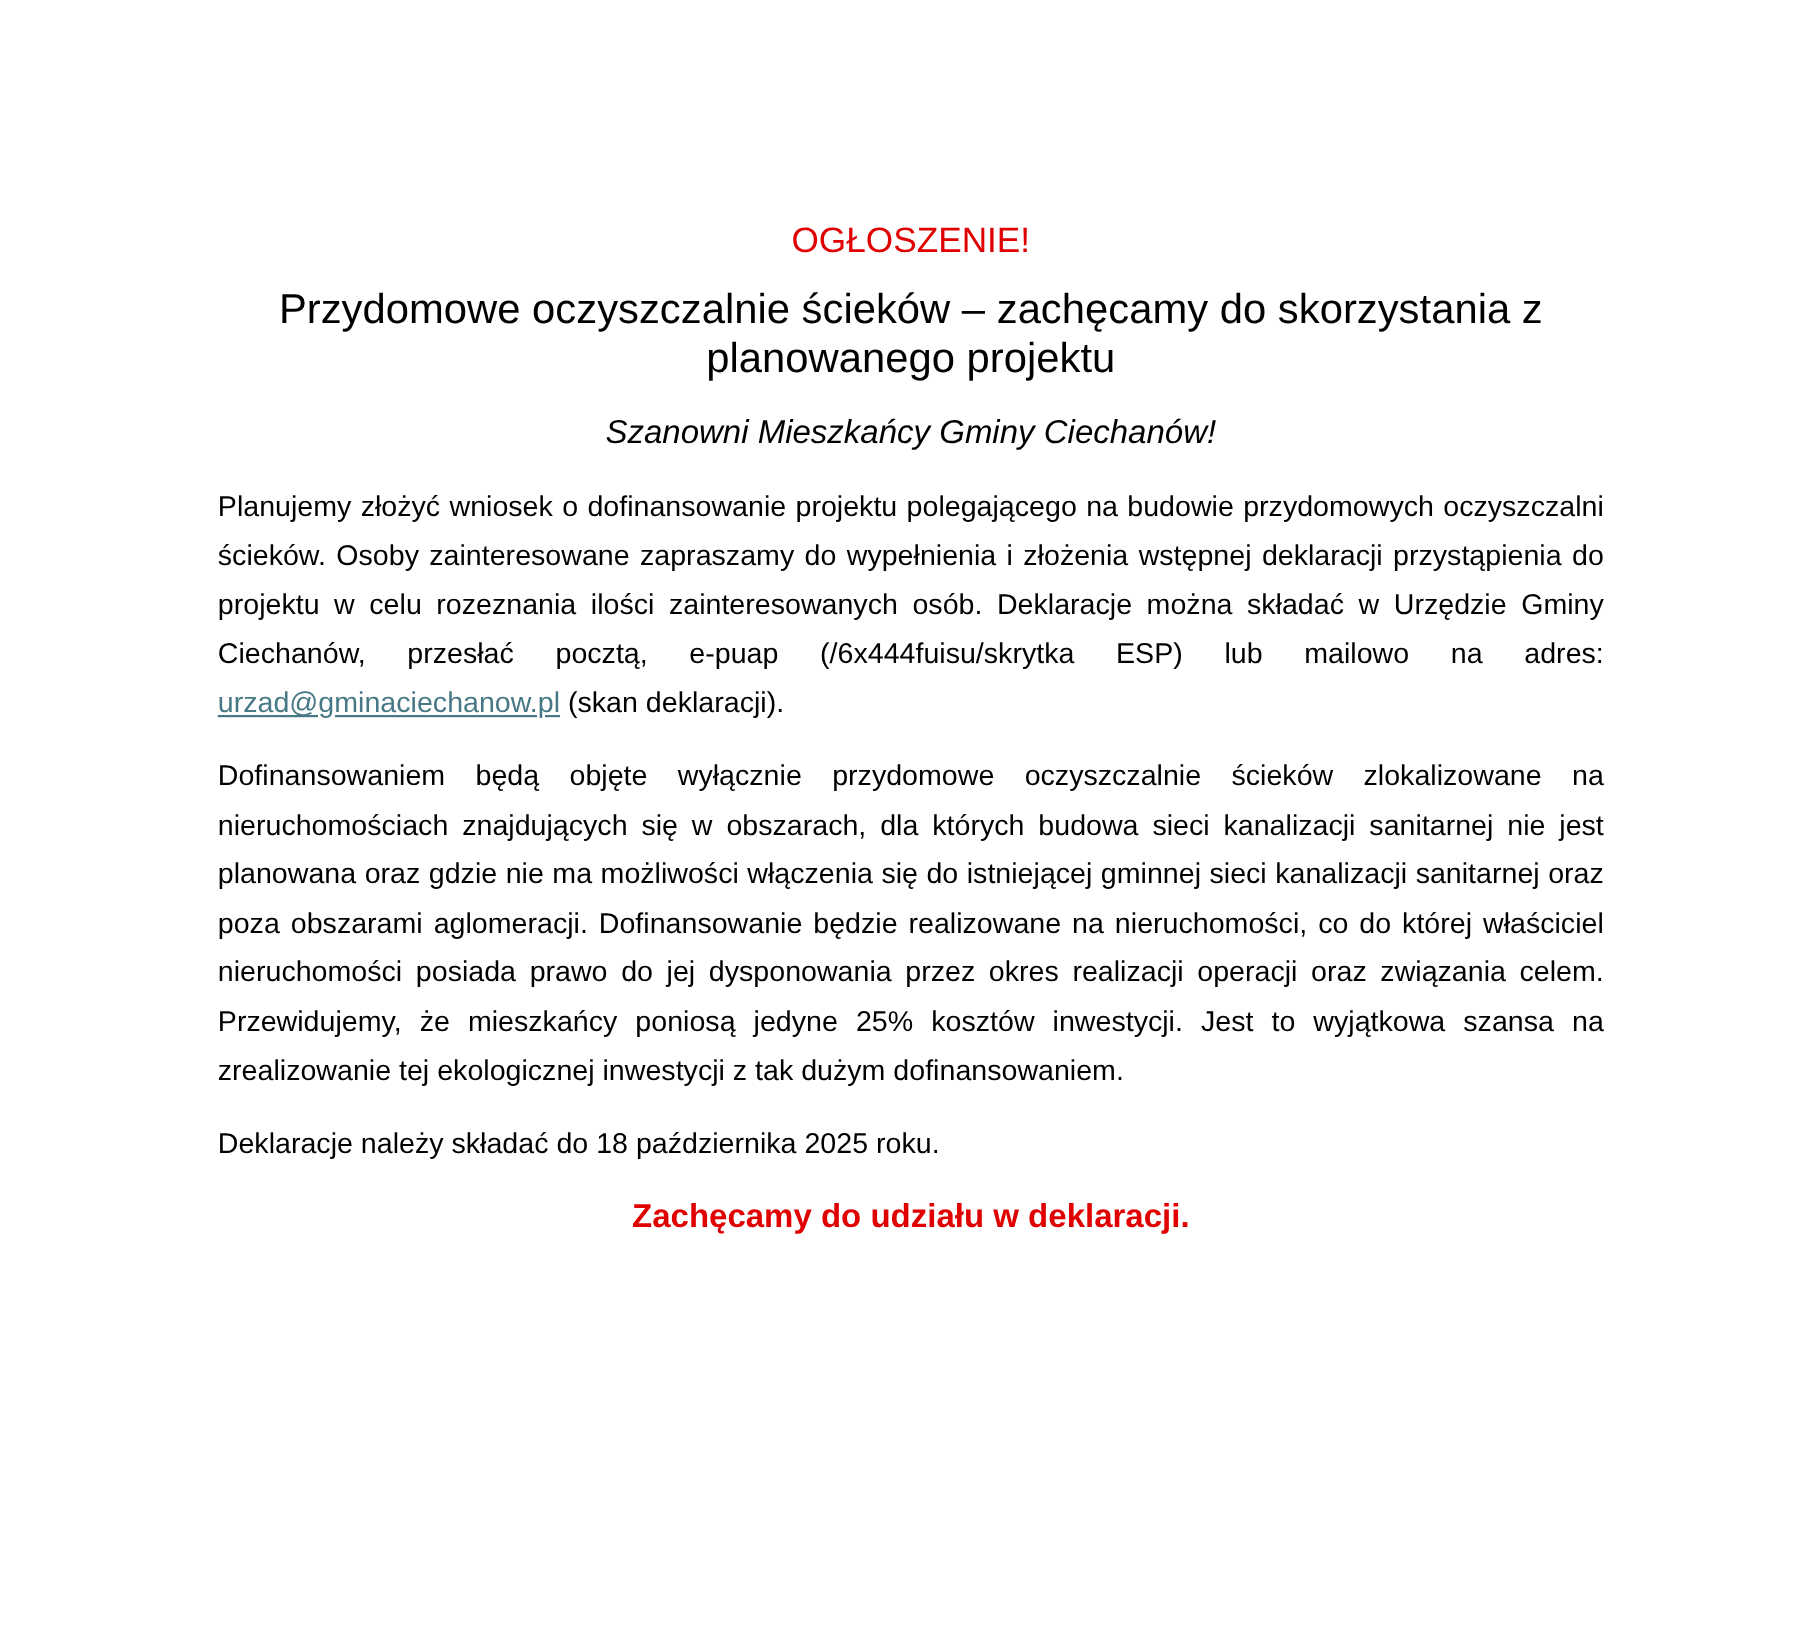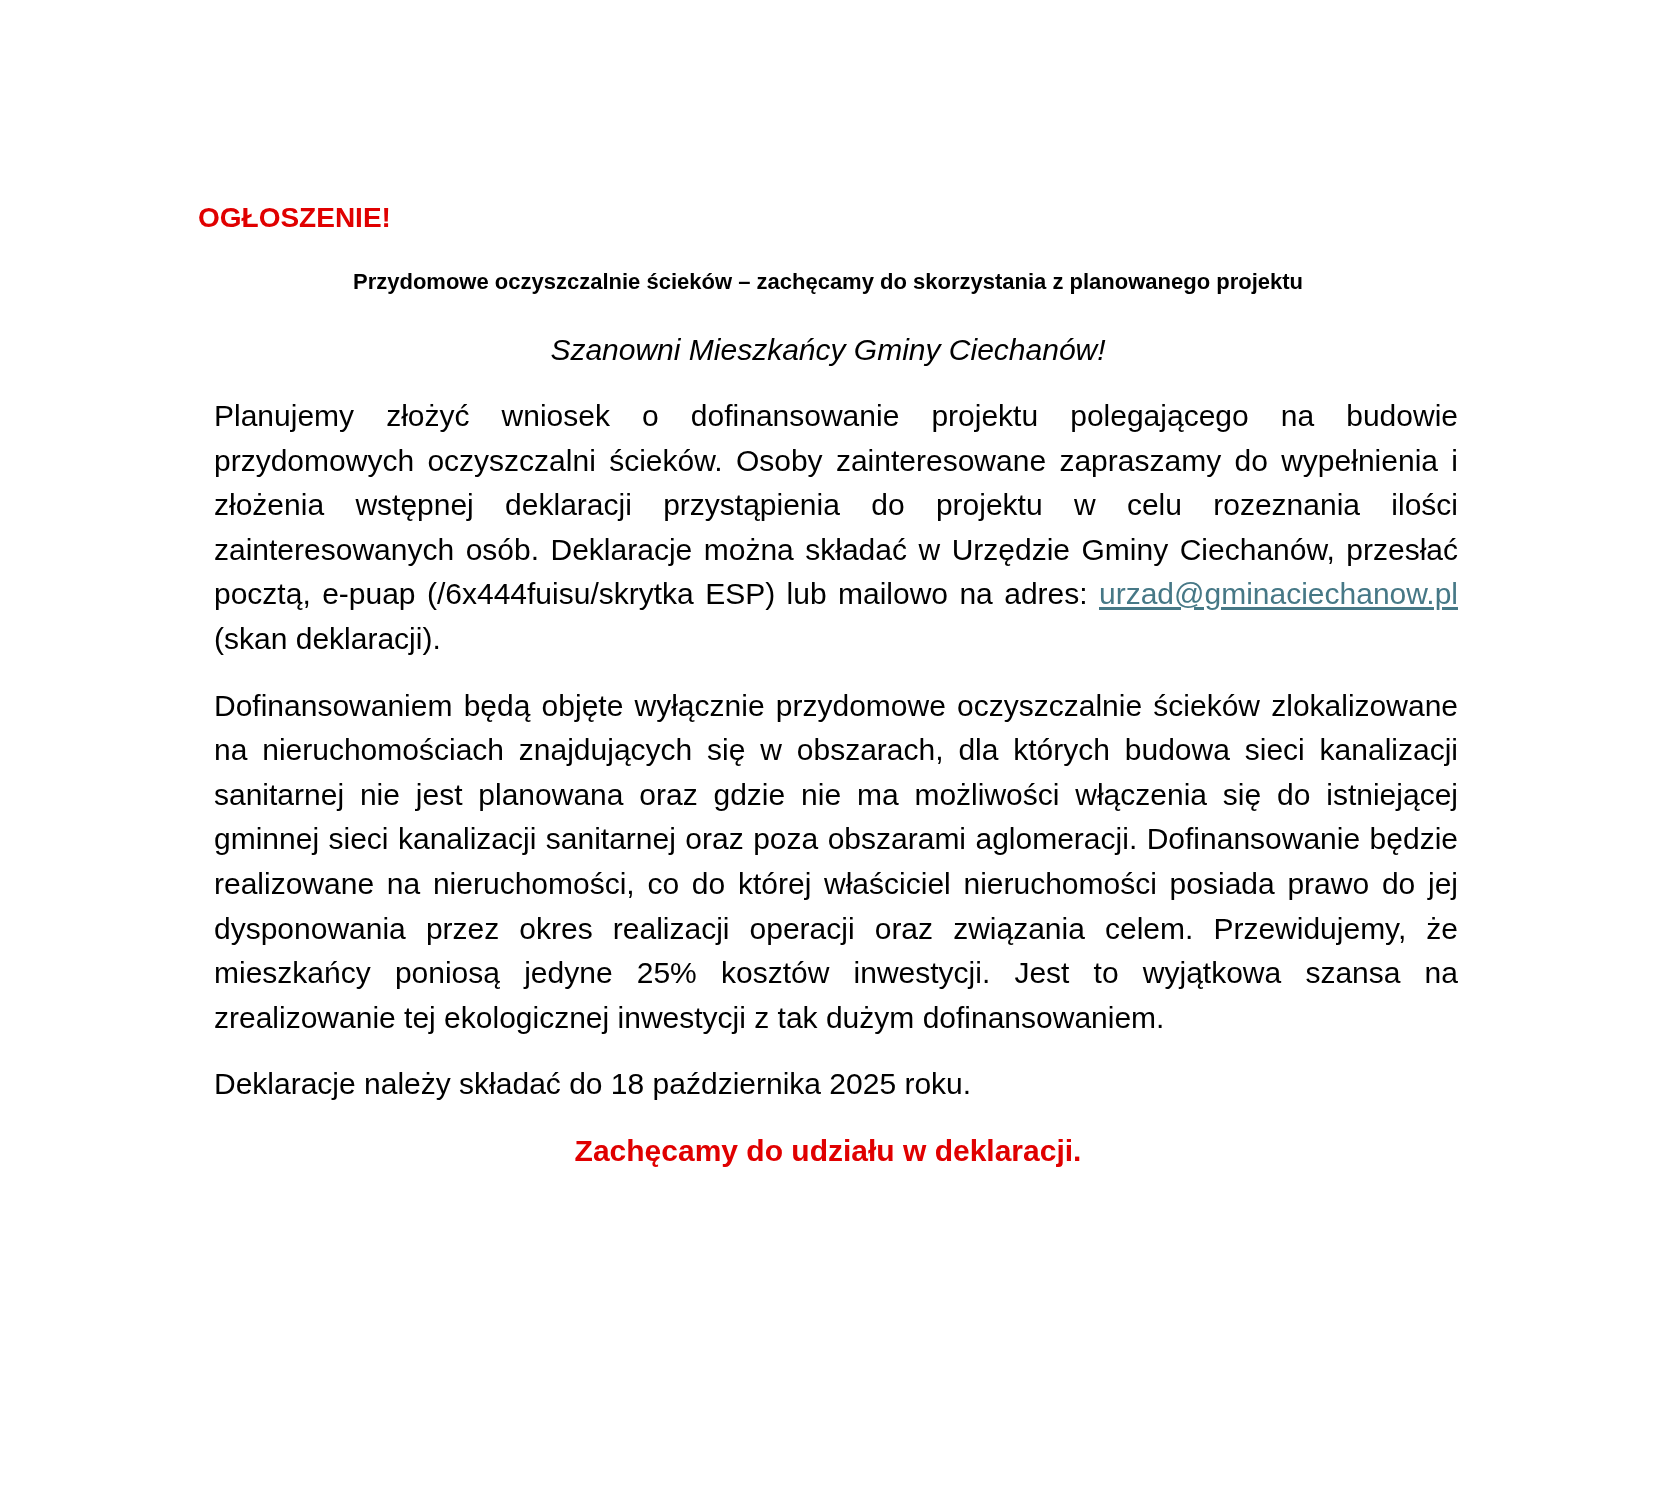--- a/index.html
+++ b/index.html
@@ -15,45 +15,46 @@
       font-family: "Liberation Sans", sans-serif;
       color: #000000;
     }
     .page {
       position: absolute;
       left: 198px;
       top: 196px;
       width: 1260px;
     }
     .title {
+      text-align: center;
       color: #e00000;
-      font-weight: bold;
-      font-size: 28px;
+      font-weight: normal;
+      font-size: 32px;
       line-height: 44px;
       margin: 0 0 20px 0;
     }
     .subtitle {
       text-align: center;
-      font-weight: bold;
-      font-size: 22px;
+      font-weight: normal;
+      font-size: 38px;
       line-height: 44px;
       margin: 0 0 24px 0;
     }
     .greeting {
       text-align: center;
       font-size: 30px;
       line-height: 44px;
       margin: 0 0 22px 0;
       font-style: italic;
     }
     .para {
       text-align: justify;
-      font-size: 30px;
+      font-size: 26px;
       line-height: 44.6px;
-      margin: 0 0 22px 16px;
+      margin: 0 0 22px 0;
     }
     .email-link {
       color: #467886;
       text-decoration: underline;
       text-underline-offset: 3px;
       cursor: pointer;
     }
     .closing {
       text-align: center;
       color: #e00000;

